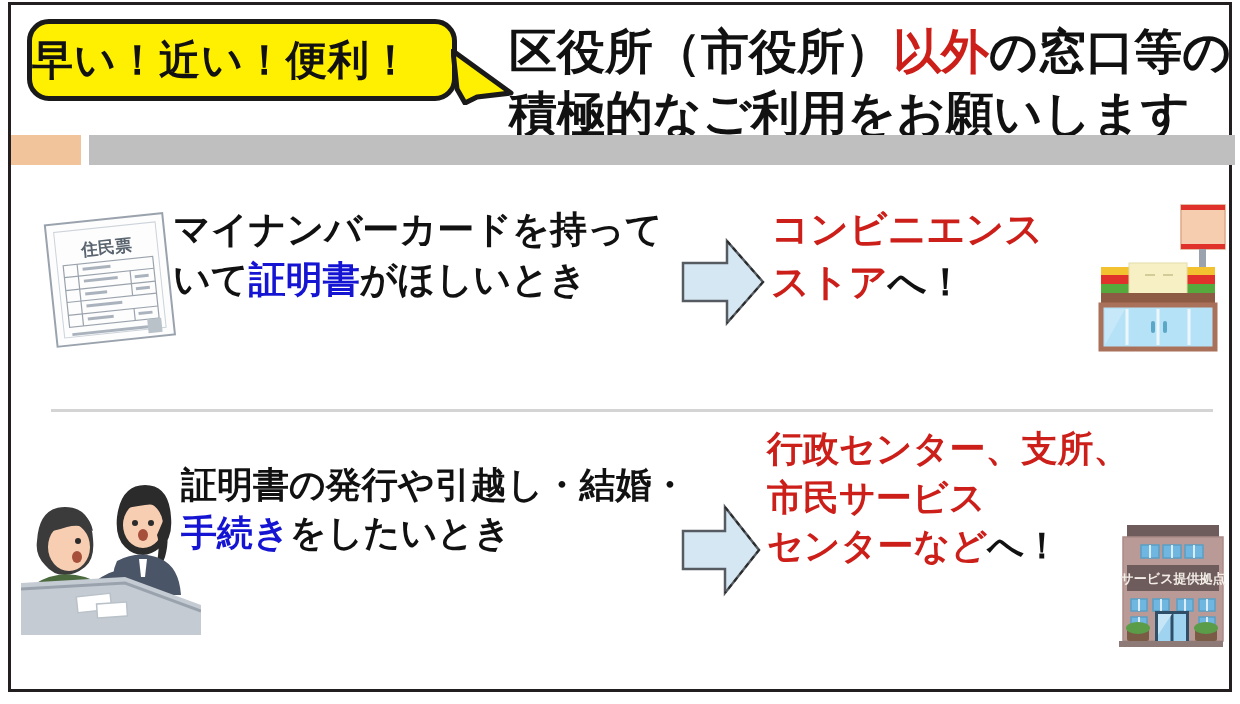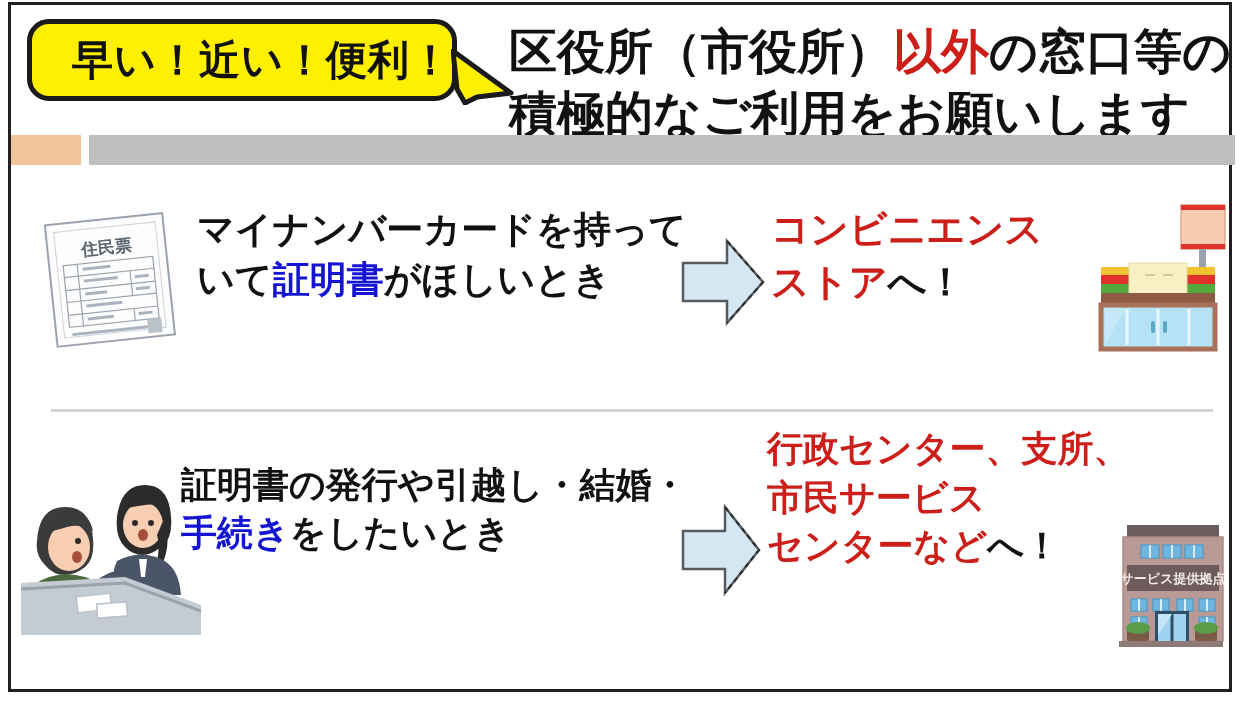--- a/index.html
+++ b/index.html
@@ -49,21 +49,21 @@
     left: 16px;
     top: 14px;
     width: 430px;
     height: 82px;
     background: #ffef00;
     border: 5px solid #1a1a1a;
     border-radius: 22px;
     box-sizing: border-box;
     display: flex;
     align-items: center;
-    justify-content: flex-end;
+    justify-content: flex-start;
   }
   .bubble-text {
     font-size: 41px;
     font-weight: bold;
     color: #111111;
     letter-spacing: 1px;
     white-space: nowrap;
     line-height: 1;
   }
   .bubble-tail {
@@ -132,21 +132,21 @@
   }
 
   .left-text {
     position: absolute;
     font-weight: bold;
     color: #111111;
     letter-spacing: 0px;
     white-space: nowrap;
   }
   #row1-text {
-    left: 186px;
+    left: 162px;
     top: 30px;
     font-size: 37px;
     line-height: 1.36;
   }
   #row2-text {
     left: 170px;
     top: 36px;
     font-size: 36px;
     line-height: 1.34;
   }

